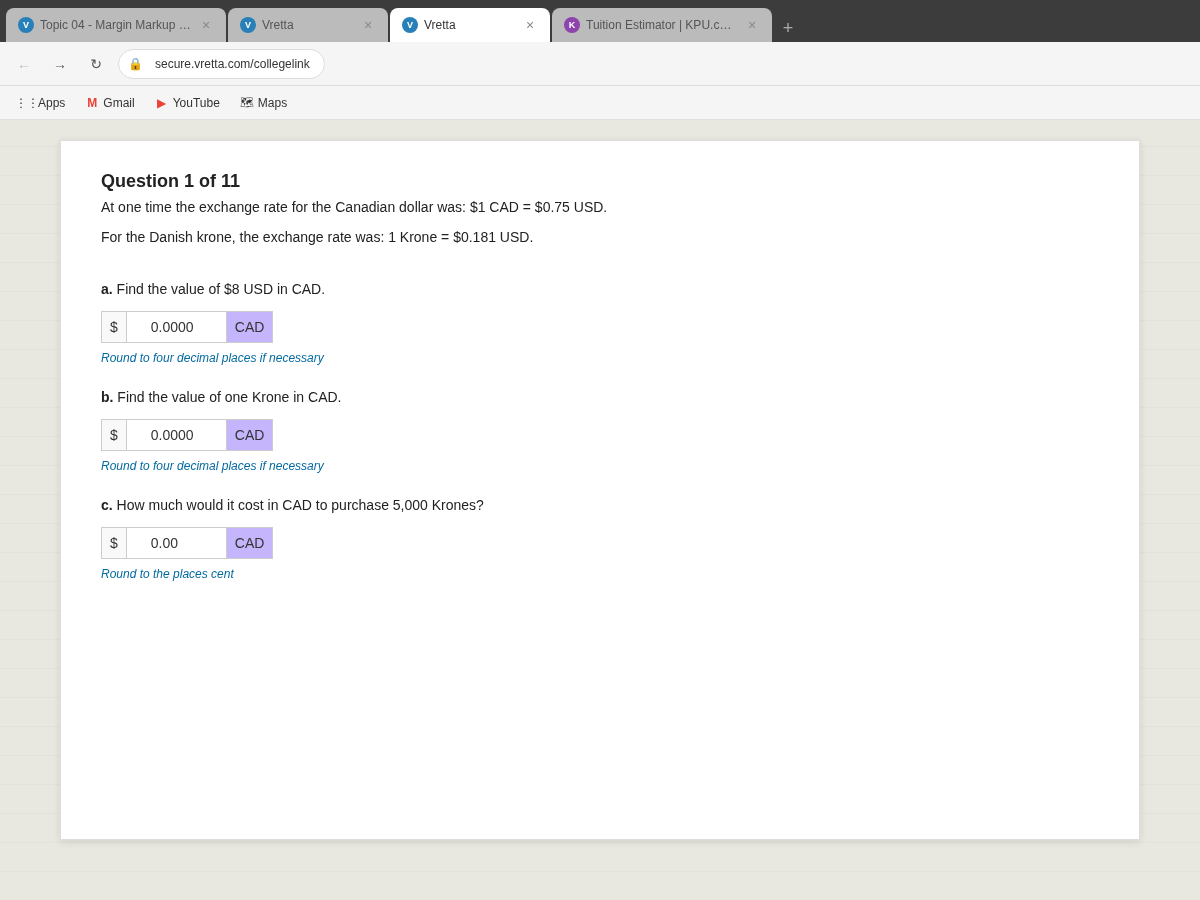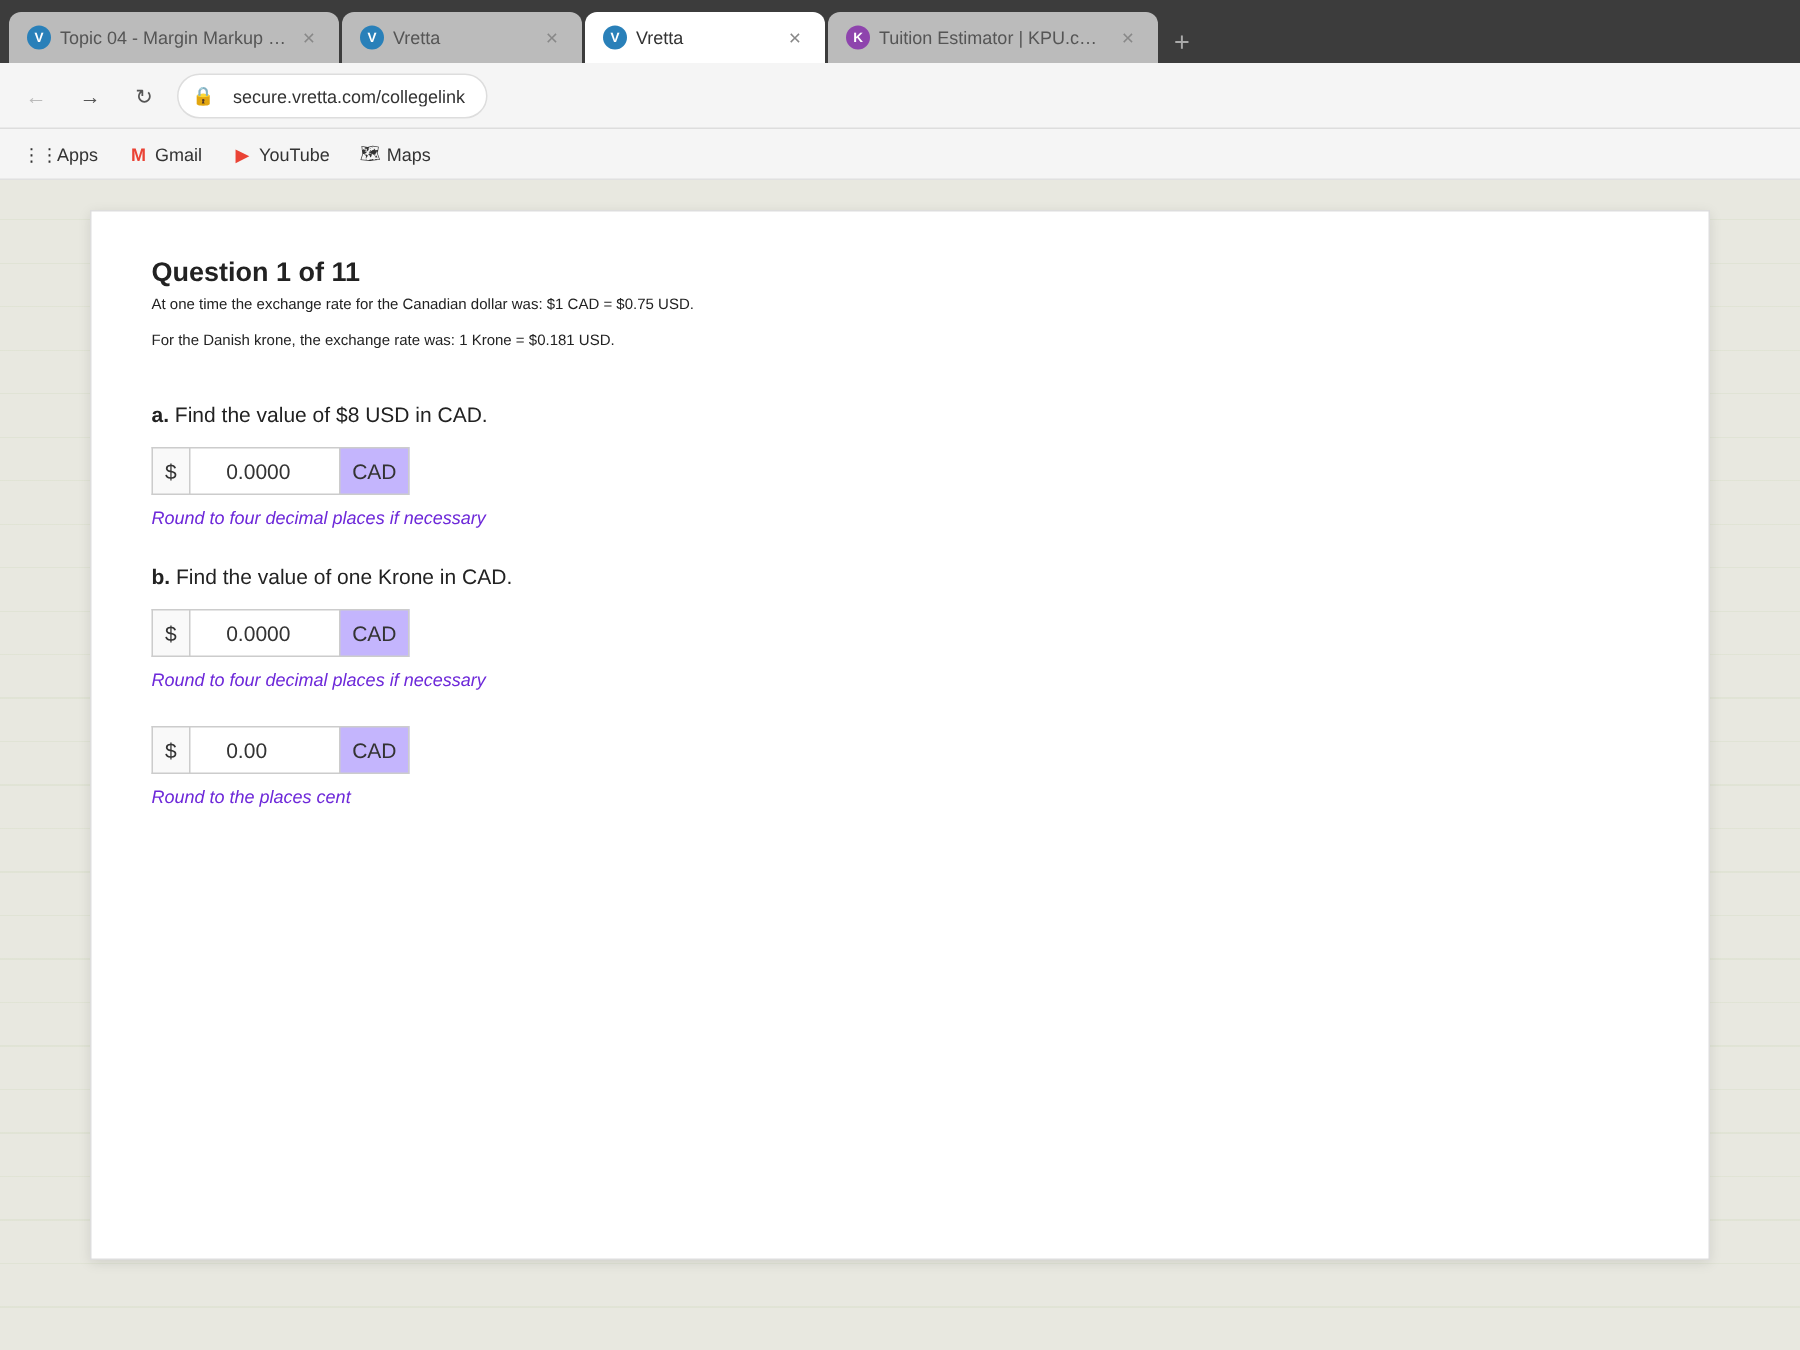--- a/index.html
+++ b/index.html
@@ -204,21 +204,21 @@
     }
 
     .question-header {
       font-size: 18px;
       font-weight: bold;
       color: #222;
       margin-bottom: 4px;
     }
 
     .question-text {
-      font-size: 10px;
+      font-size: 14px;
       color: #222;
       line-height: 1.6;
       margin-bottom: 8px;
     }
 
     .section-divider {
       height: 24px;
     }
 
     .sub-question {
@@ -267,21 +267,21 @@
       padding: 6px 8px;
       background: #c4b5fd;
       border: 1px solid #ccc;
       height: 32px;
       display: flex;
       align-items: center;
     }
 
     .hint-text {
       font-size: 12px;
-      color: #6d28d9;
+      color: #0369a1;
       font-style: italic;
       margin-bottom: 24px;
     }
   </style>
 </head>
 <body>
 
 <div class="browser">
 
   <div class="tab-bar">
@@ -370,20 +370,24 @@
         <span> Find the value of one Krone in CAD.</span>
       </p>
 
       <div class="input-row">
         <span class="dollar-prefix">$</span>
         <input class="answer-input" type="text" value="0.0000" style="">
         <span class="unit-label">CAD</span>
       </div>
       <p class="hint-text">Round to four decimal places if necessary</p>
 
+      <p class="sub-question">
+        <strong>c.</strong>
+        <span> How much would it cost in CAD to purchase 5,000 Krones?</span>
+      </p>
 
       <div class="input-row">
         <span class="dollar-prefix">$</span>
         <input class="answer-input" type="text" value="0.00" style="">
         <span class="unit-label">CAD</span>
       </div>
       <p class="hint-text">Round to the places cent</p>
 
     </div>
   </div>

